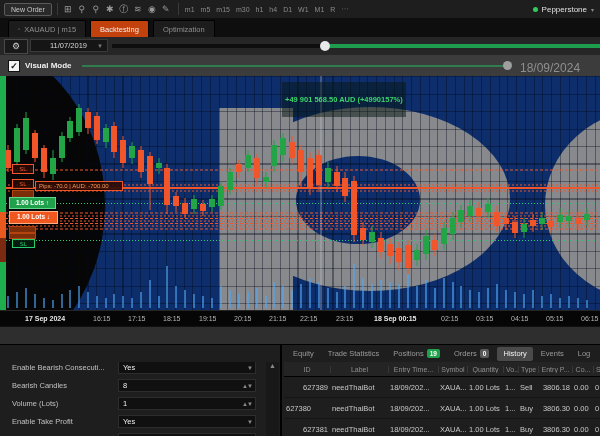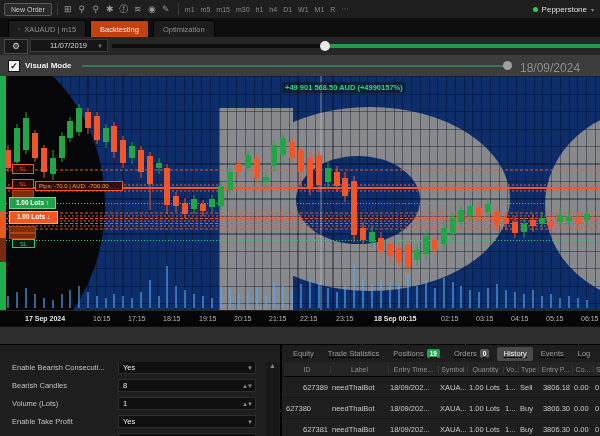--- a/index.html
+++ b/index.html
@@ -62,21 +62,21 @@
   .lstrip{position:absolute;left:0;width:6px;}
   .mk{position:absolute;font-size:6px;line-height:1;display:flex;align-items:center;justify-content:center;
       white-space:nowrap;box-sizing:border-box;overflow:hidden;}
   .mk-sl-outline{background:rgba(40,10,5,.85);border:1px solid #f1562a;color:#f1562a;}
   .mk-tp-outline{background:rgba(5,30,15,.85);border:1px solid #2ecc71;color:#2ecc71;}
   .mk-sl-filled{background:#7a2d08;border:1px solid #b5430f;color:#f1562a;}
   .mk-pips{background:rgba(45,12,4,.9);border:1px solid #f1562a;color:#ff9a55;justify-content:flex-start;padding-left:3px;}
   .mk-buy{background:#1fa04a;border:1px solid #5fd98b;color:#fff;font-size:6.5px;font-weight:bold;}
   .mk-sell{background:#f0571f;border:1px solid #ffb088;color:#fff;font-size:6.5px;font-weight:bold;}
   .annot{position:absolute;left:282px;top:6px;font-size:7.5px;font-weight:bold;color:#3bd46e;
-         background:rgba(8,24,16,.5);padding:1px 3px;white-space:nowrap;}
+         background:rgba(8,24,16,.5);padding:13px 3px;white-space:nowrap;}
 
   
   .timeaxis{position:absolute;left:0;top:310px;width:600px;height:16px;background:#060606;border-top:1px solid #262626;box-sizing:border-box;}
   .tlabel{position:absolute;top:4px;font-size:7px;color:#b5b5b5;white-space:nowrap;}
   .tlabel.strong{color:#e8e8e8;font-weight:bold;}
 
   .splitter{position:absolute;left:0;top:326px;width:600px;height:18px;background:#2e2e2e;border-top:1px solid #101010;box-sizing:border-box;}
 
   
   .bottom{position:absolute;left:0;top:344px;width:600px;height:92px;background:#1e1e1e;border-top:1px solid #000;box-sizing:border-box;}
@@ -86,21 +86,21 @@
   .ptitle{margin-left:7px;font-size:8px;color:#dddddd;}
   .picons{margin-left:auto;margin-right:16px;color:#999;font-size:8px;display:flex;gap:9px;}
   .plist{position:absolute;left:0;top:17px;width:264px;bottom:0;overflow:hidden;}
   .prow{height:18px;display:flex;align-items:center;}
   .plabel{width:106px;padding-left:12px;font-size:7.5px;color:#c0c0c0;white-space:nowrap;overflow:hidden;flex:none;}
   .pfield{position:relative;width:138px;height:13px;background:#101010;border:1px solid #2d2d2d;color:#eee;
           font-size:7.5px;line-height:12px;padding-left:4px;box-sizing:border-box;flex:none;}
   .pfield .ctl{position:absolute;right:3px;top:0;color:#8a8a8a;font-size:6px;line-height:12px;letter-spacing:-1px;}
   .pscroll{position:absolute;right:1px;top:17px;width:13px;bottom:0;background:#181818;color:#888;font-size:7px;text-align:center;}
 
-  .rpanel{position:absolute;left:284px;top:0;width:316px;height:92px;text-decoration:underline;}
+  .rpanel{position:absolute;left:284px;top:0;width:316px;height:92px;}
   .rtabs{height:17px;display:flex;align-items:center;gap:2px;padding-left:3px;}
   .btab{height:14px;display:flex;align-items:center;padding:0 6px;font-size:7.5px;color:#9a9a9a;border-radius:2px;white-space:nowrap;}
   .btab.active{background:#4a4a4a;color:#f2f2f2;}
   .badge{margin-left:3px;padding:0 3px;border-radius:2px;color:#fff;font-size:6.5px;height:9px;line-height:9px;font-weight:bold;}
   .htable{position:absolute;left:0;top:17px;width:316px;bottom:0;overflow:hidden;}
   .hrow{display:flex;height:20px;align-items:center;border-bottom:1px solid #161616;color:#c8c8c8;font-size:7.5px;}
   .hrow.head{height:14px;background:#242424;color:#8f8f8f;font-size:7px;border-bottom:1px solid #000;}
   .hcell{overflow:hidden;white-space:nowrap;padding:0 2px;box-sizing:border-box;flex:none;}
   .hrow.head .hcell{border-left:1px solid #383838;text-align:center;}
   .hrow.head .hcell:first-child{border-left:none;}

